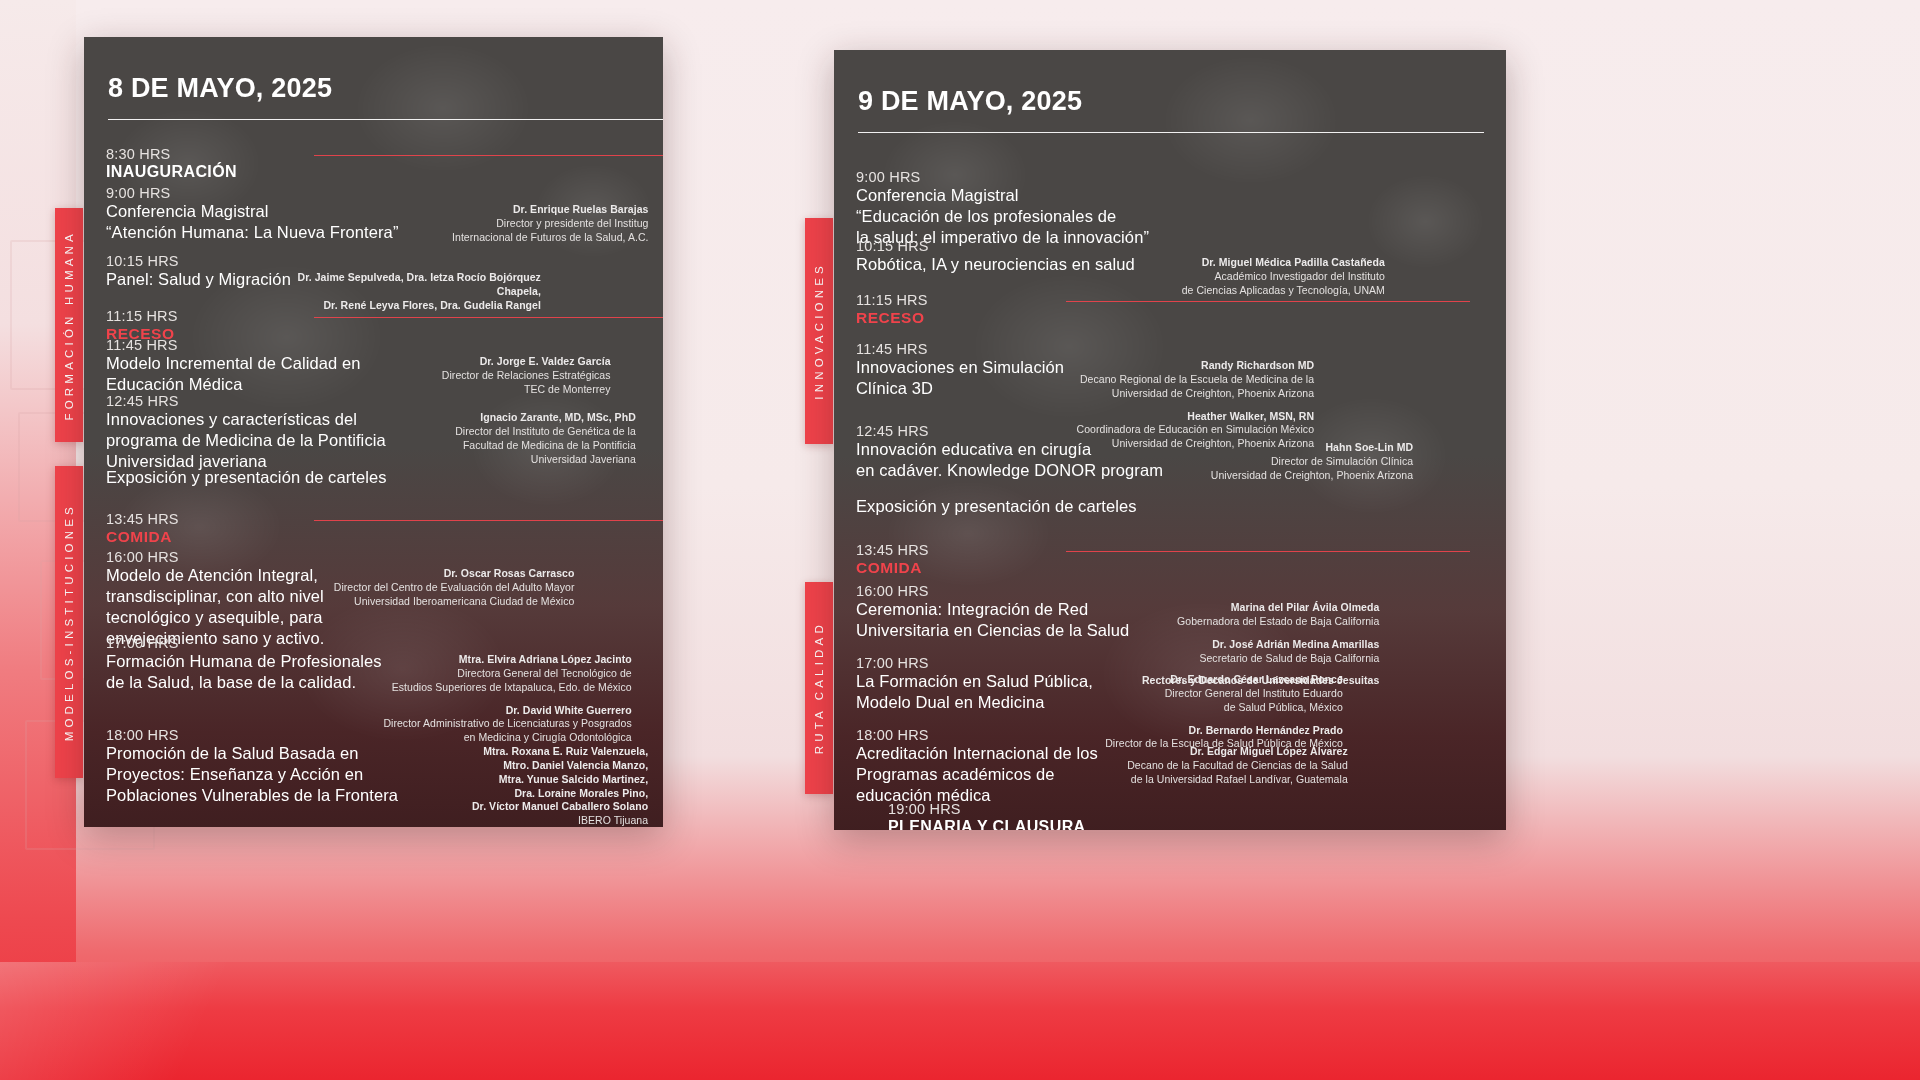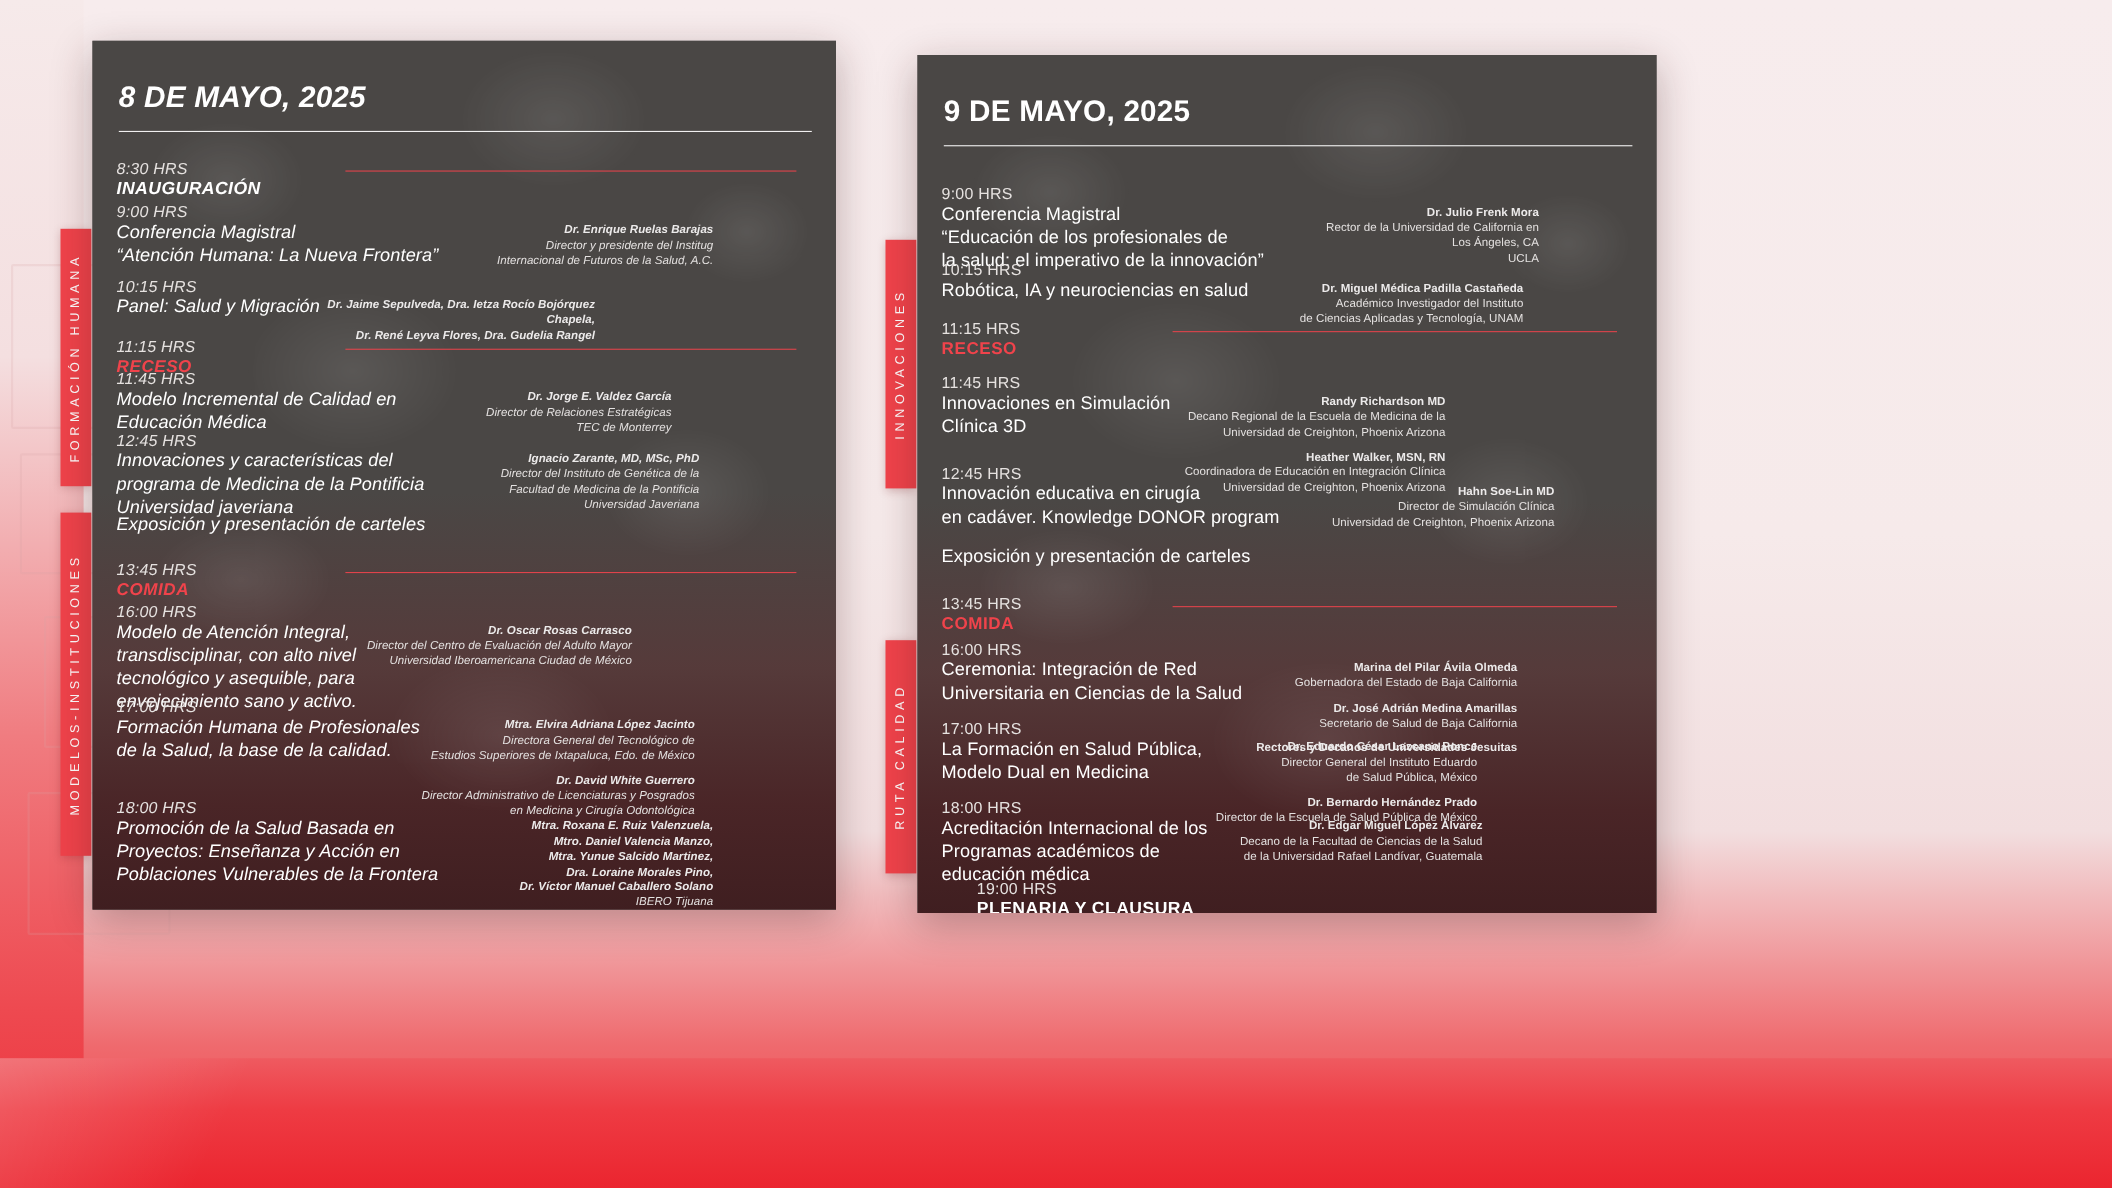--- a/index.html
+++ b/index.html
@@ -58,21 +58,21 @@
       radial-gradient(ellipse 120px 90px at 18% 16%, #fff 0%, transparent 62%),
       radial-gradient(ellipse 150px 110px at 62% 9%, #fff 0%, transparent 60%),
       radial-gradient(ellipse 100px 80px at 88% 22%, #fff 0%, transparent 60%),
       radial-gradient(ellipse 160px 120px at 35% 38%, #fff 0%, transparent 62%),
       radial-gradient(ellipse 130px 100px at 80% 52%, #fff 0%, transparent 60%),
       radial-gradient(ellipse 140px 90px at 20% 62%, #fff 0%, transparent 60%),
       radial-gradient(ellipse 170px 120px at 55% 80%, #fff 0%, transparent 62%);
   }
   .card .inner { position:relative; z-index:3; height:100%; }
 
-  #card-left  { left:84px;  top:37px; width:676px; height:790px;font-style:italic; }
+  #card-left  { left:84px;  top:37px; width:579px; height:790px; }
   #card-right { left:834px; top:50px; width:672px; height:780px; }
 
   
   .day-title {
     color:#ffffff;
     font-weight:bold;
     letter-spacing:.2px;
     font-size:27px;
   }
   .title-rule { height:1px; background:#ffffff; opacity:.92; }
@@ -358,26 +358,20 @@
         <div class="row" style="position: absolute; left: 22px; top: 118px; width: 650px;">
           <div class="time" style="width: 90px;">9:00 HRS</div>
           <div class="body">
             <div class="titlecol">
               <div class="ev-title">
                 <div>Conferencia Magistral</div>
                 <div>“Educación de los profesionales de</div>
                 <div>la salud: el imperativo de la innovación”</div>
               </div>
             </div>
-            <div class="speakers" style="width: 250px;">
-              <span class="sp-name">Dr. Julio Frenk Mora</span>
-              <span class="sp-aff">Rector de la Universidad de California en</span>
-              <span class="sp-aff">Los Ángeles, CA</span>
-              <span class="sp-aff">UCLA</span>
-            </div>
           </div>
         </div>
         <div class="row" style="position: absolute; left: 22px; top: 187px; width: 650px;">
           <div class="time" style="width: 90px;">10:15 HRS</div>
           <div class="body">
             <div class="titlecol">
               <div class="ev-title">
                 <div>Robótica, IA y neurociencias en salud</div>
               </div>
             </div>
@@ -407,21 +401,21 @@
                 <div>Innovaciones en Simulación</div>
                 <div>Clínica 3D</div>
               </div>
             </div>
             <div class="speakers" style="width: 250px;">
               <span class="sp-name">Randy Richardson MD</span>
               <span class="sp-aff">Decano Regional de la Escuela de Medicina de la</span>
               <span class="sp-aff">Universidad de Creighton, Phoenix Arizona</span>
               <span class="sp-gap"></span>
               <span class="sp-name">Heather Walker, MSN, RN</span>
-              <span class="sp-aff">Coordinadora de Educación en Integración Clínica</span>
+              <span class="sp-aff">Coordinadora de Educación en Simulación México</span>
               <span class="sp-aff">Universidad de Creighton, Phoenix Arizona</span>
             </div>
           </div>
         </div>
         <div class="row" style="position: absolute; left: 22px; top: 372px; width: 650px;">
           <div class="time" style="width: 90px;">12:45 HRS</div>
           <div class="body">
             <div class="titlecol">
               <div class="ev-title">
                 <div>Innovación educativa en cirugía</div>

